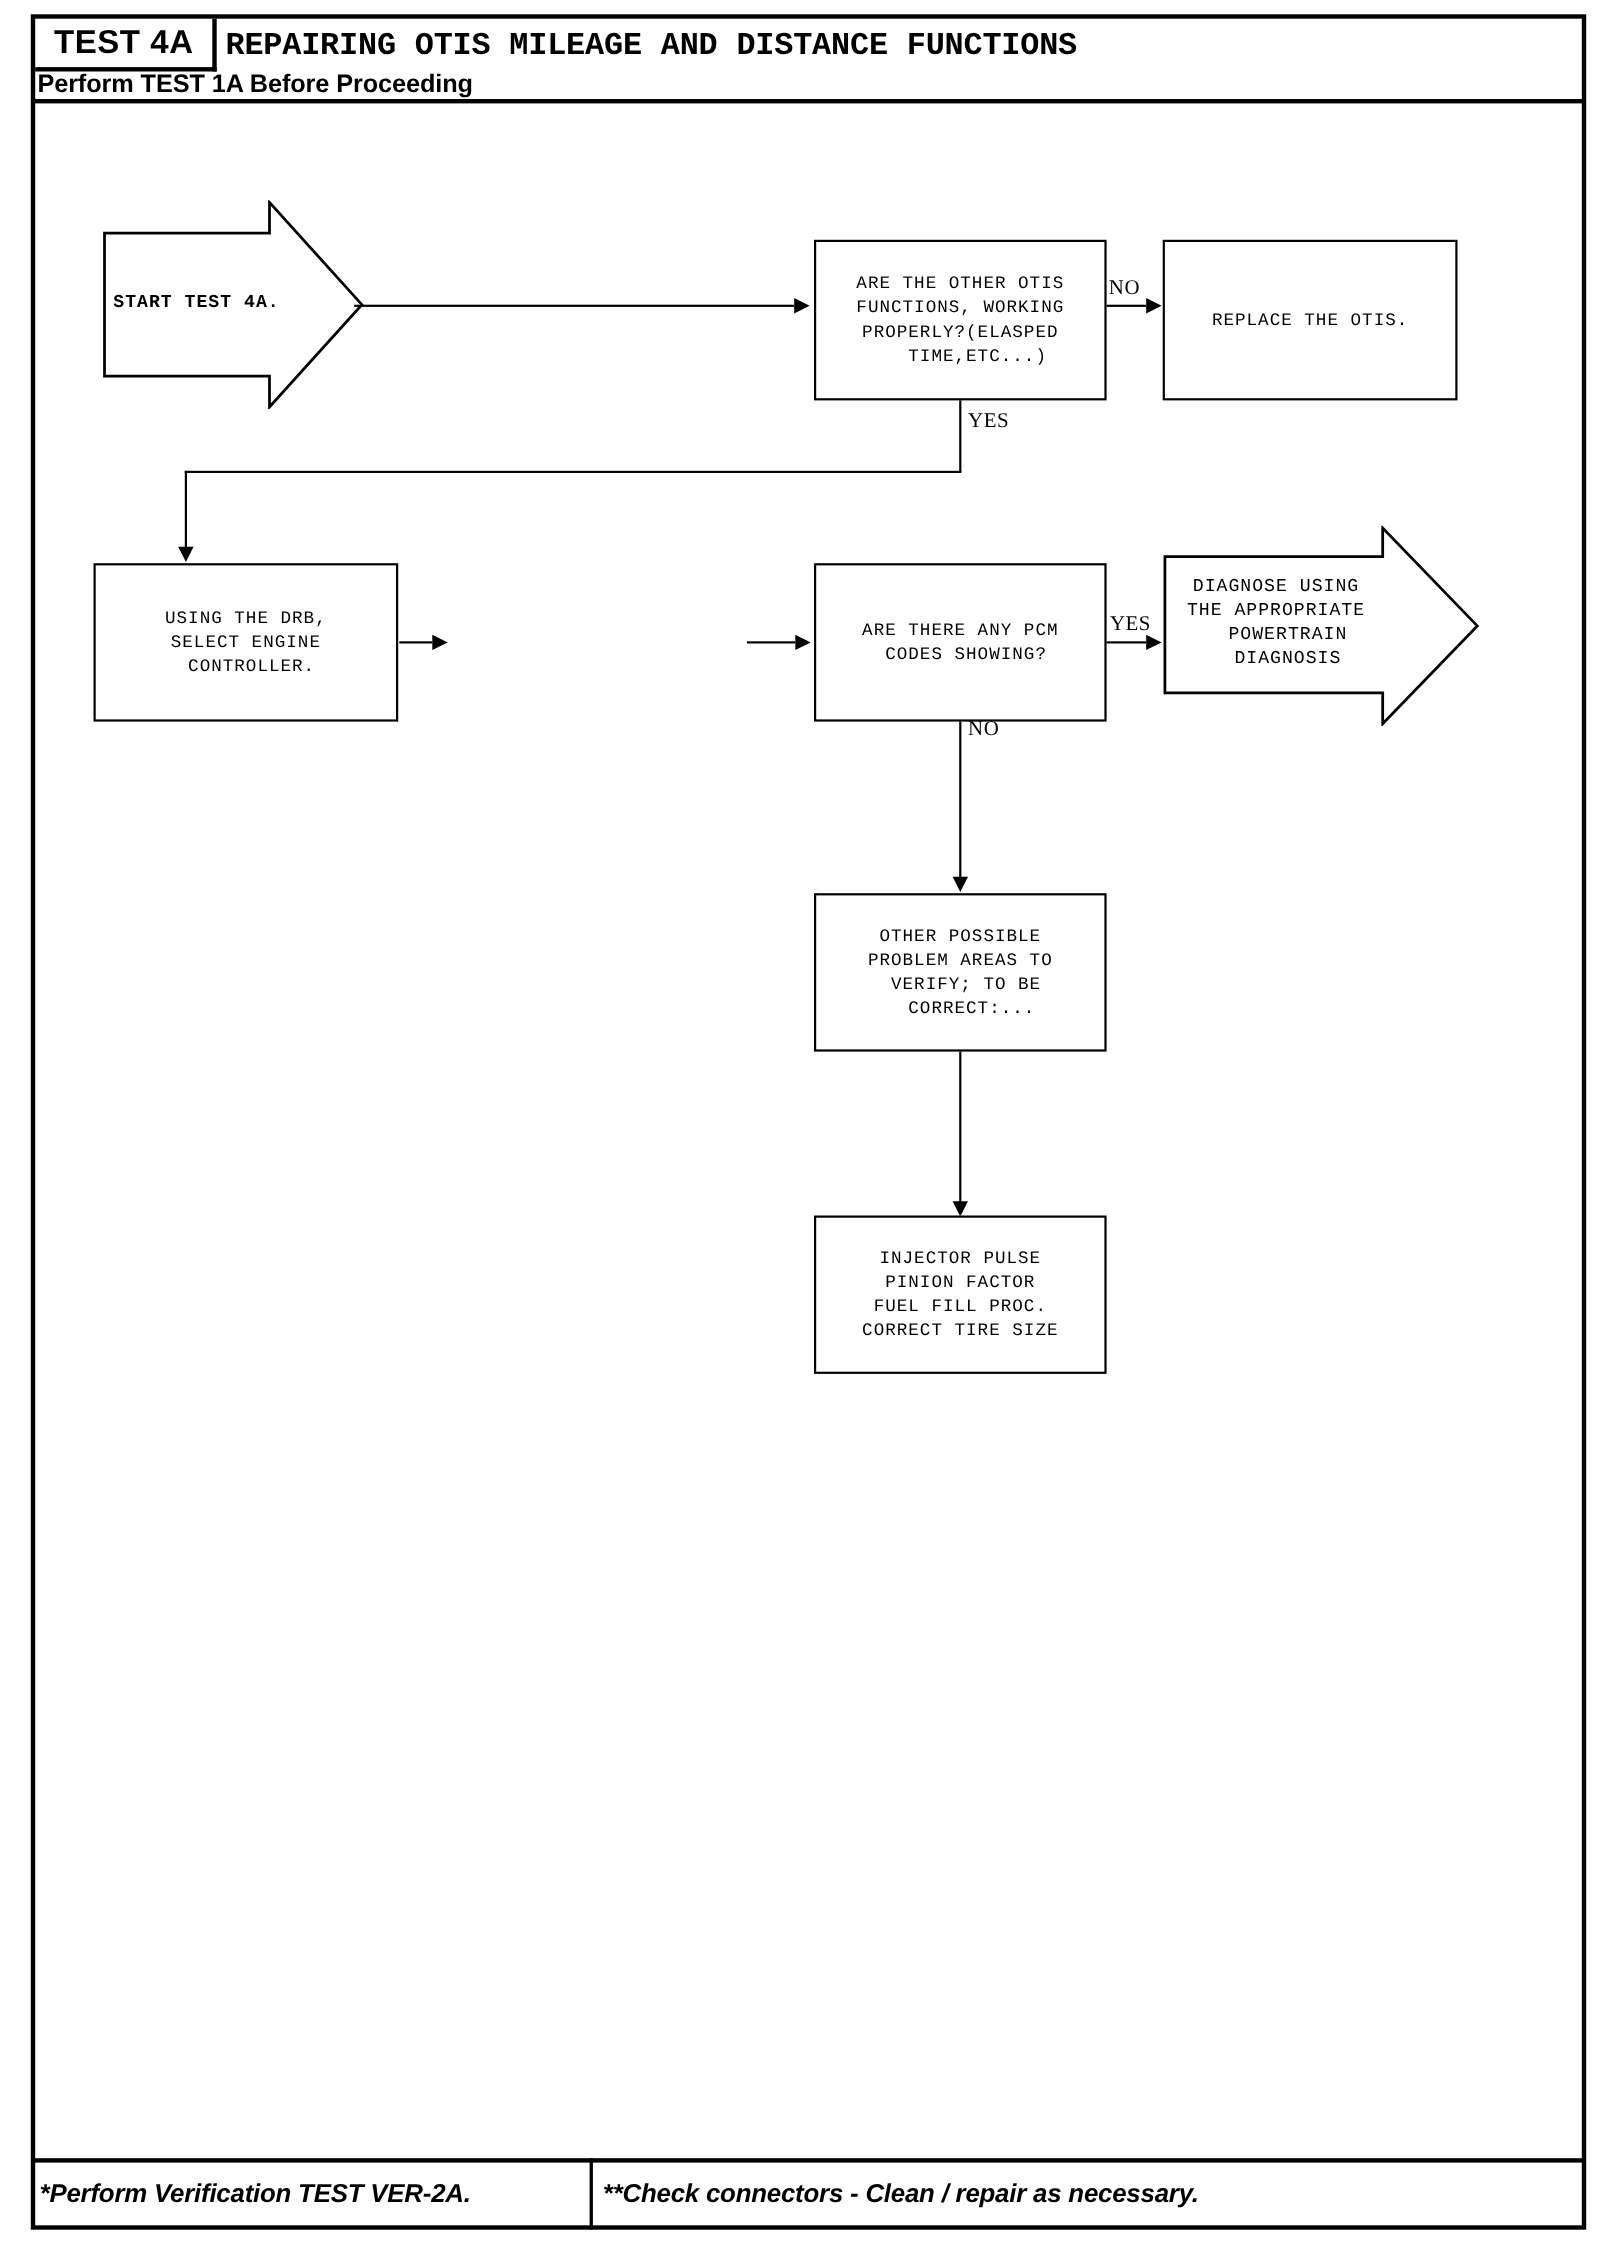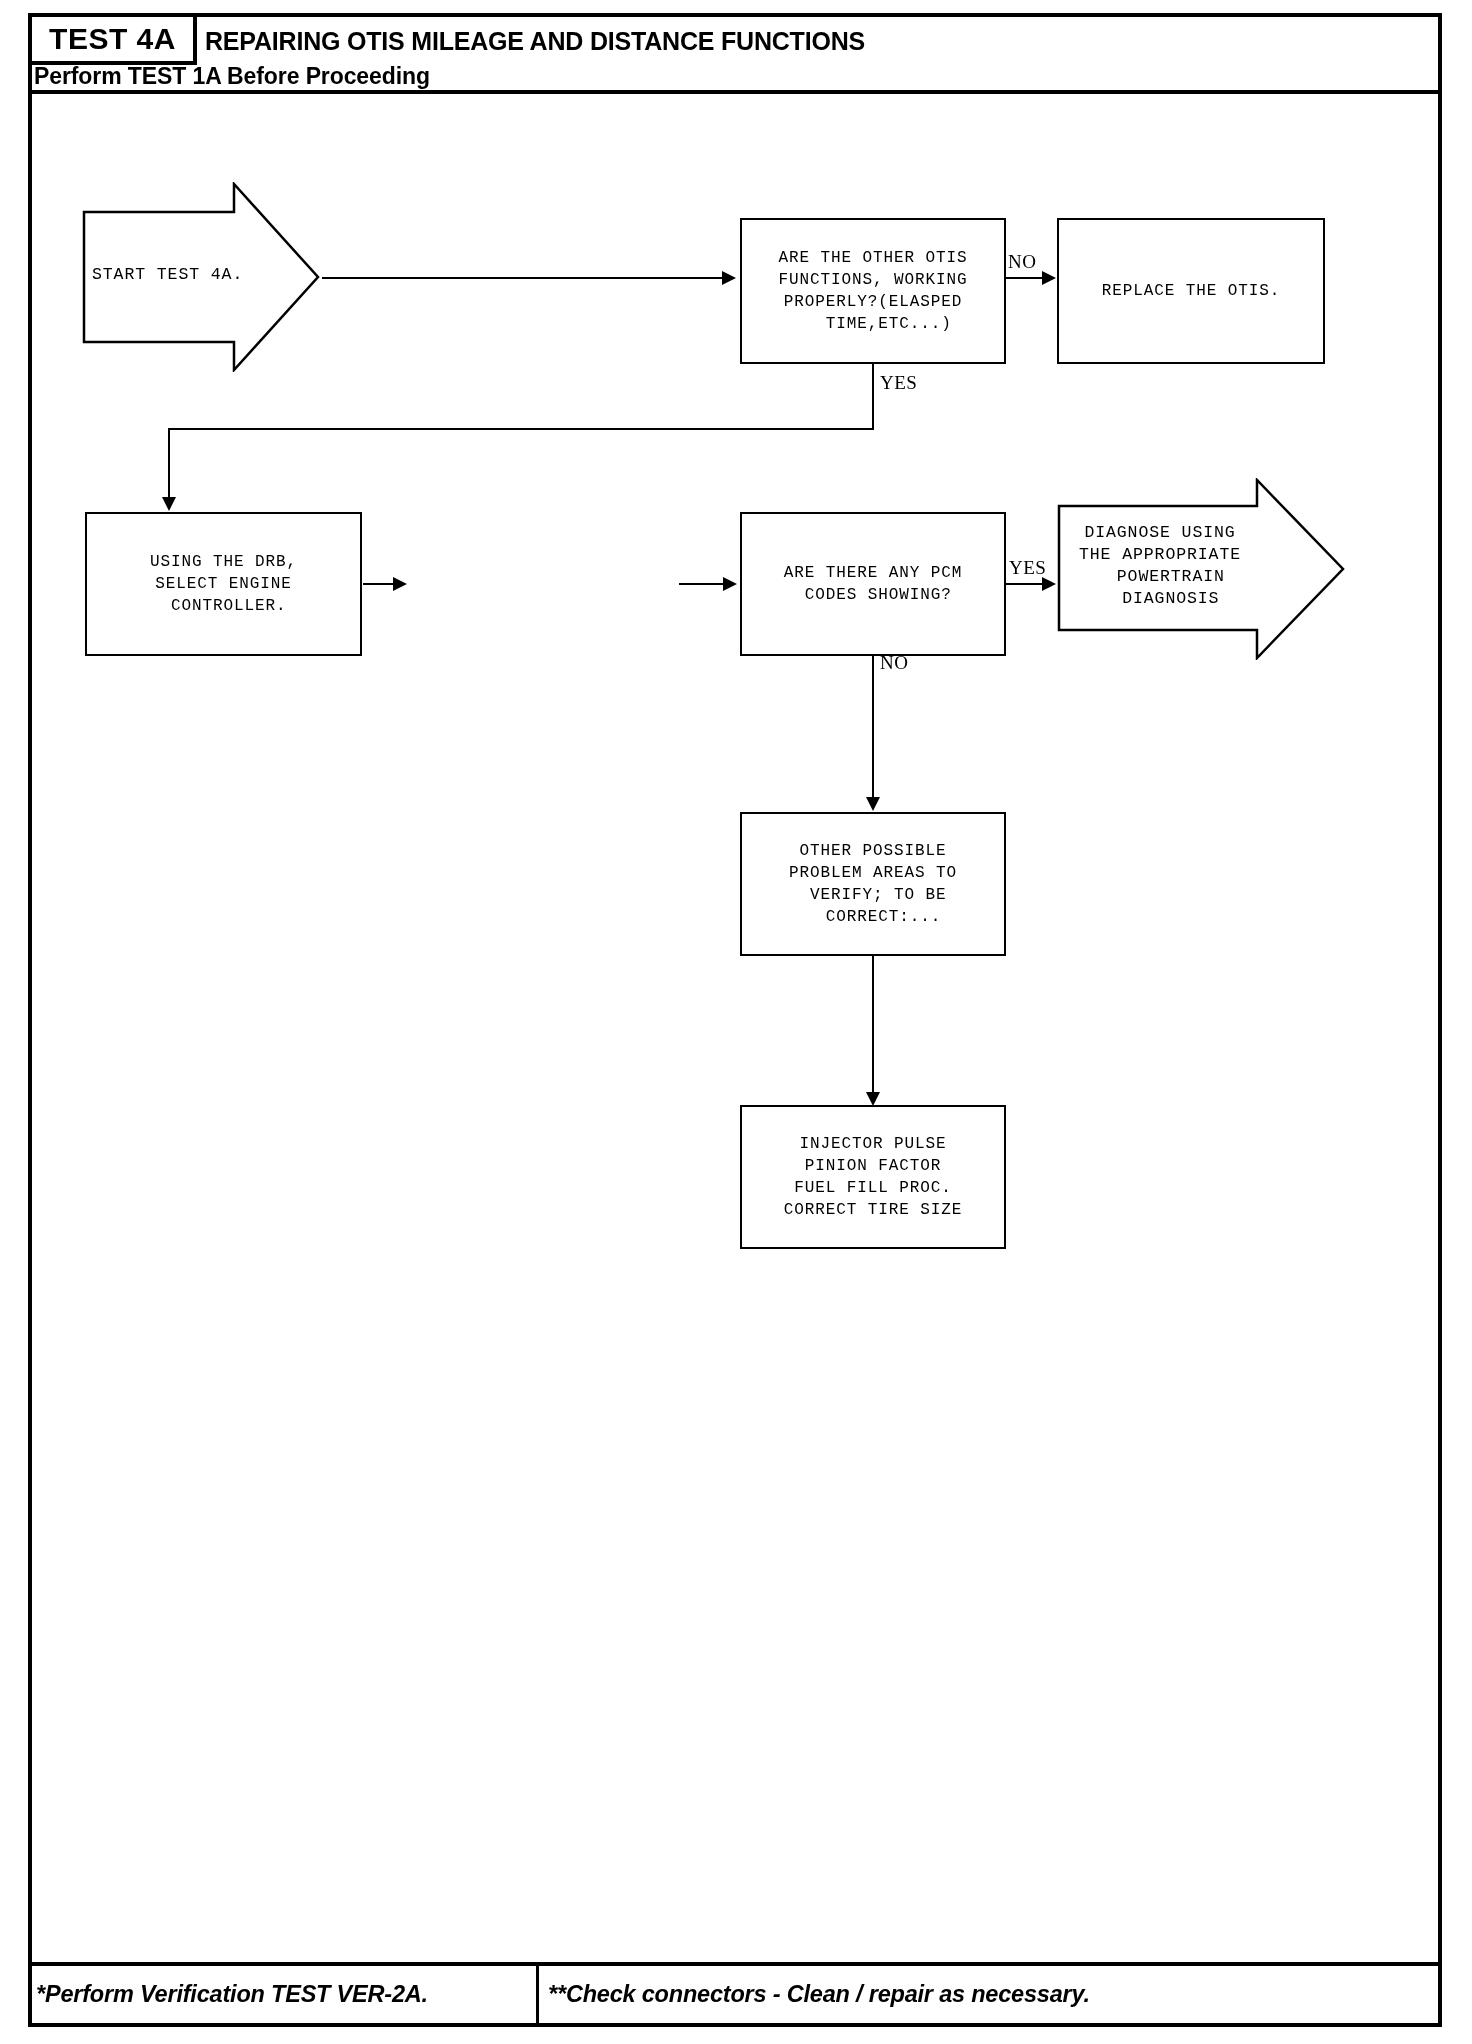--- a/index.html
+++ b/index.html
@@ -52,23 +52,24 @@
   .header-title {
     position: absolute;
     left: 205px;
     top: 17px;
     width: 1180px;
     height: 48px;
     display: flex;
     align-items: center;
   }
   .header-title .txt {
-    font-size: 25px;
+    font-size: 29px;
     font-weight: bold;
     letter-spacing: -0.2px;
+    font-family: Liberation Mono, monospace;
   }
   .header-sub {
     position: absolute;
     left: 34px;
     top: 60px;
     width: 1300px;
     height: 32px;
     display: flex;
     align-items: center;
   }
@@ -202,21 +203,21 @@
     <span class="txt">TEST 4A</span>
   </div>
   <div class="header-title">
     <span class="txt">REPAIRING OTIS MILEAGE AND DISTANCE FUNCTIONS</span>
   </div>
   <div class="header-sub">
     <span class="txt">Perform TEST 1A Before Proceeding</span>
   </div>
   <div class="header-rule"></div>
 
-  <div class="arrow-node" style="left:82px; top:182px; width:238px; height:190px;">
+  <div class="arrow-node" style="left:93px; top:182px; width:238px; height:190px;font-weight:bold;">
     <svg width="238" height="190" viewBox="0 0 238 190">
       <polygon points="2,30 152,30 152,2 236,95 152,188 152,160 2,160" fill="#ffffff" stroke="#000000" stroke-width="2.5"></polygon>
     </svg>
     <span class="lines" style="left:10px; top:82px; width:150px;">START TEST 4A.</span>
   </div>
 
   <div class="conn conn-h" style="left:322px; top:277px; width:400px;"></div>
   <div class="arrowhead ah-right" style="left:722px; top:271px;"></div>
 
   <div class="node" style="left:740px; top:218px; width:266px; height:146px;">

